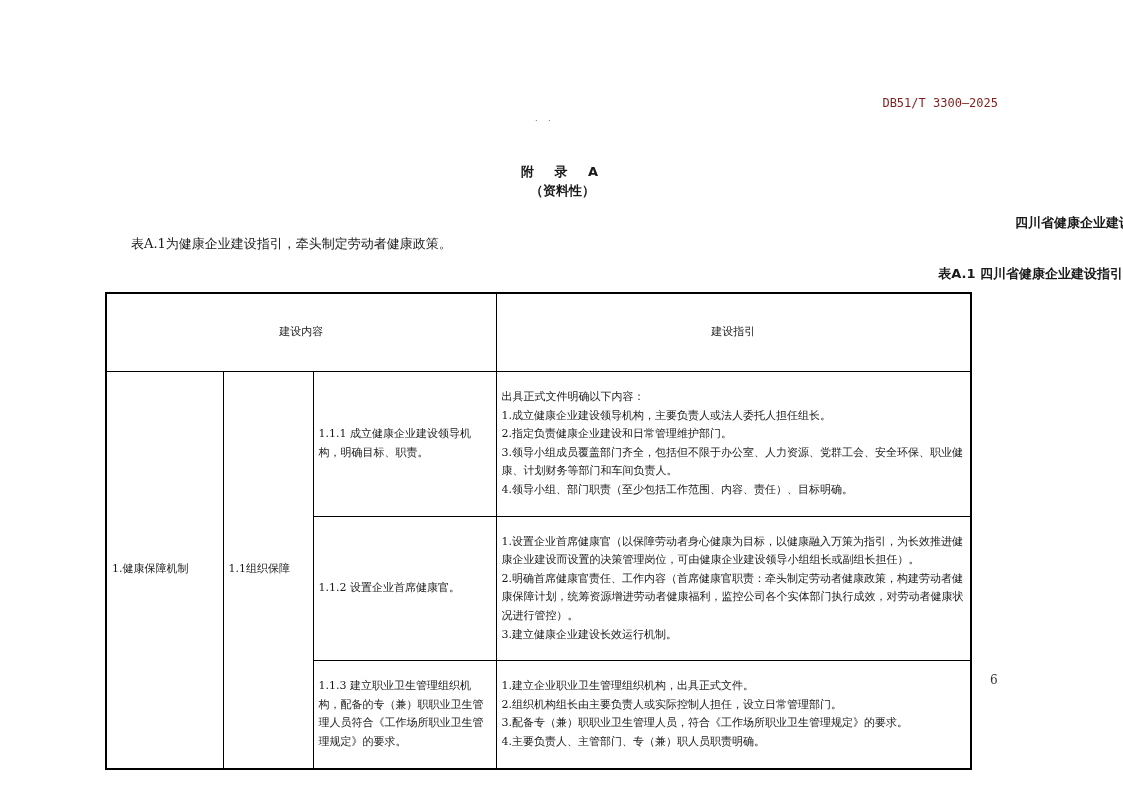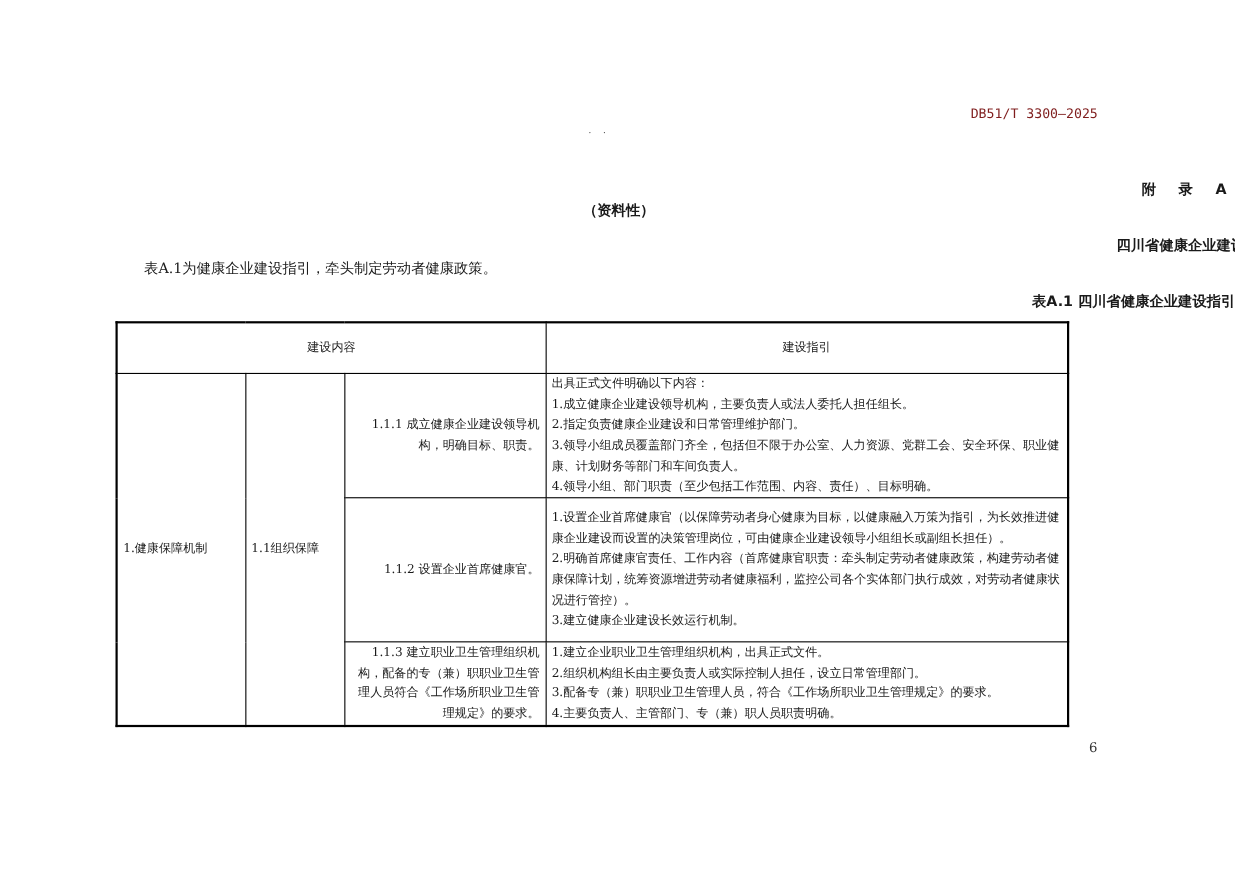--- a/index.html
+++ b/index.html
@@ -16,21 +16,21 @@
     text-align: right;
     font-family: "DejaVu Sans Mono", "Liberation Mono", monospace;
     font-size: 12px; letter-spacing: 0px; color: #7f1d1d;
   }
   .dots {
     position: absolute; left: 535px; top: 114px;
     font-size: 8px; color: #333; letter-spacing: 4px;
   }
   .appendix-title {
     position: absolute; left: 0; width: 1123px; top: 163px;
-    text-align: right; font-family: "DejaVu Sans", "Liberation Sans", sans-serif;
+    text-align: center; font-family: "DejaVu Sans", "Liberation Sans", sans-serif;
     font-size: 13px; font-weight: bold; letter-spacing: 8px;
     padding-left: 4px; box-sizing: border-box;
   }
   .appendix-sub {
     position: absolute; left: 0; width: 1123px; top: 182px;
     text-align: center; font-family: "DejaVu Sans", "Liberation Sans", sans-serif;
     font-size: 13px; font-weight: bold;
     padding-left: 2px; box-sizing: border-box;
   }
   .doc-title {
@@ -52,31 +52,31 @@
   table.guide {
     position: absolute; left: 105px; top: 292px;
     width: 865px;
     border-collapse: collapse;
     border: 2px solid #000;
     table-layout: fixed;
     font-size: 11px;
   }
   table.guide td, table.guide th {
     border: 1px solid #000;
-    padding: 0 5px;
+    padding: 16px 5px;
     vertical-align: middle;
     font-weight: normal;
     line-height: 18.6px;
   }
   table.guide th { height: 45px; text-align: center; font-size: 11px; }
   td.c-level1 { width: 106px; }
   td.c-level2 { width: 79px; }
   td.c-level3 { width: 172px; }
   td.guide-cell { text-align: left; padding: 2px 5px; }
-  td.c-level3 { padding: 0 6px; text-align: right; }
+  td.c-level3 { padding: 0 6px; }
   .gline { display: block; }
   .page-number {
     position: absolute; left: 990px; top: 673px;
     font-size: 12px; color: #333;
   }
 </style>
 </head>
 <body>
 
 <div class="std-code">DB51/T 3300—2025</div>

